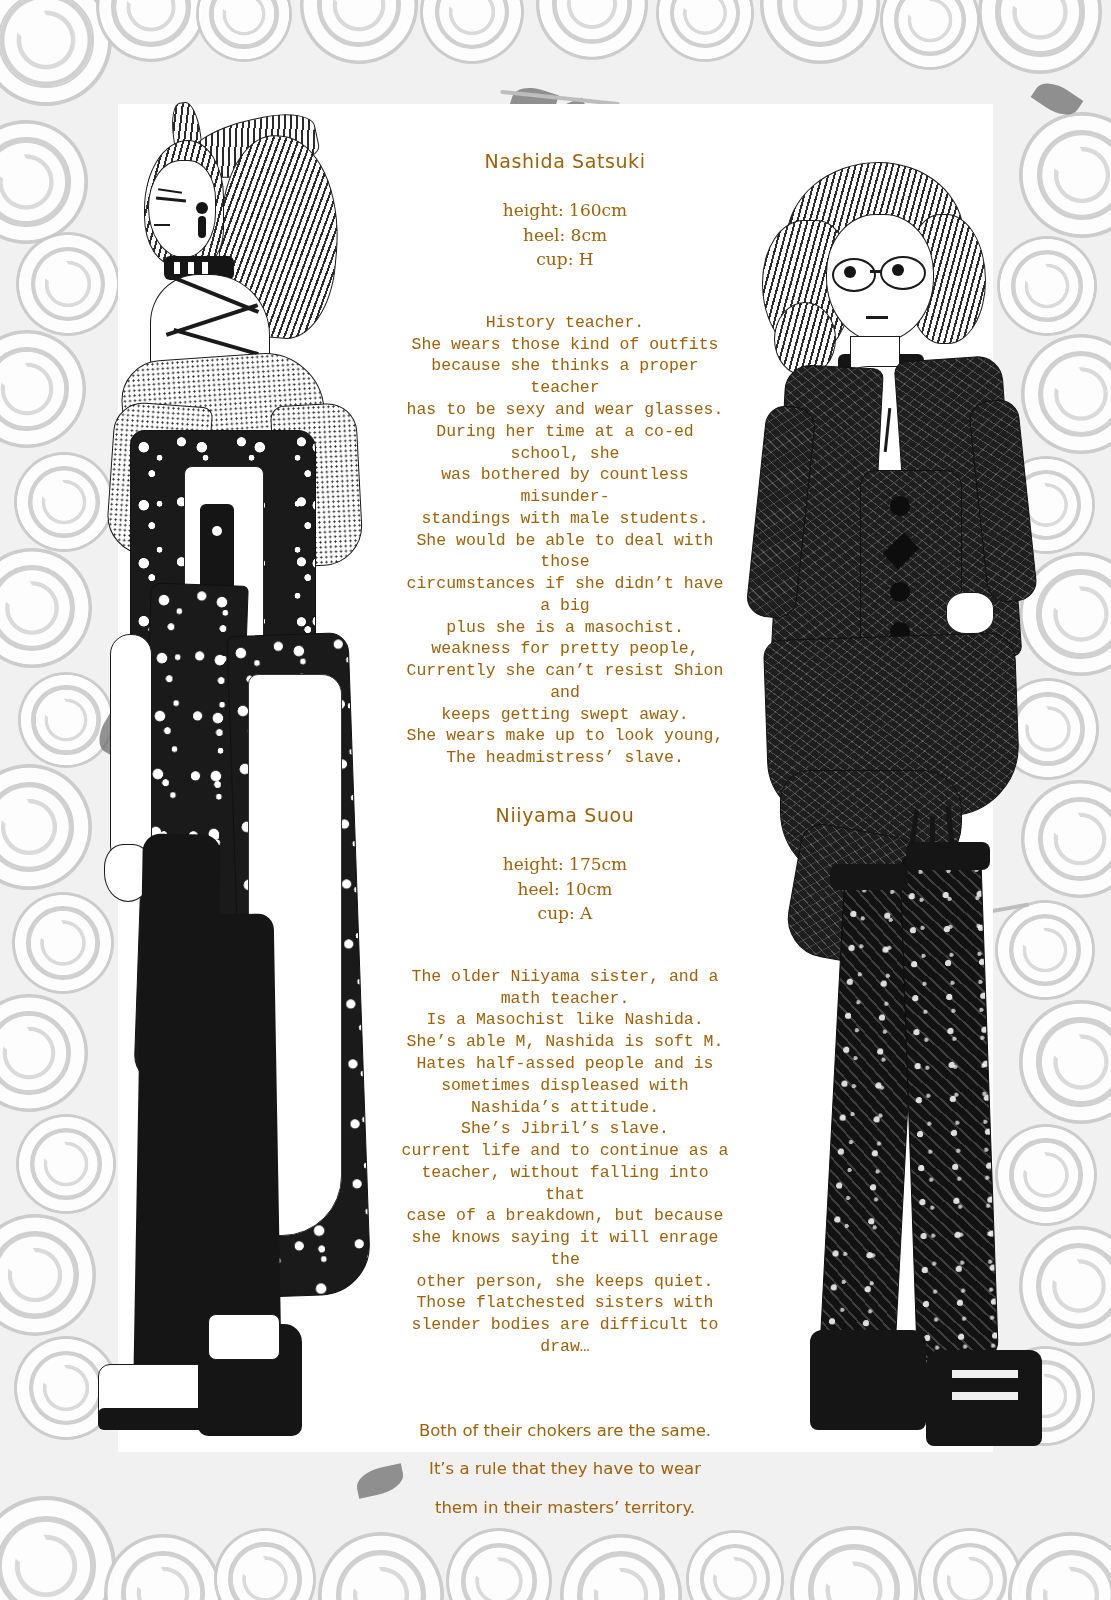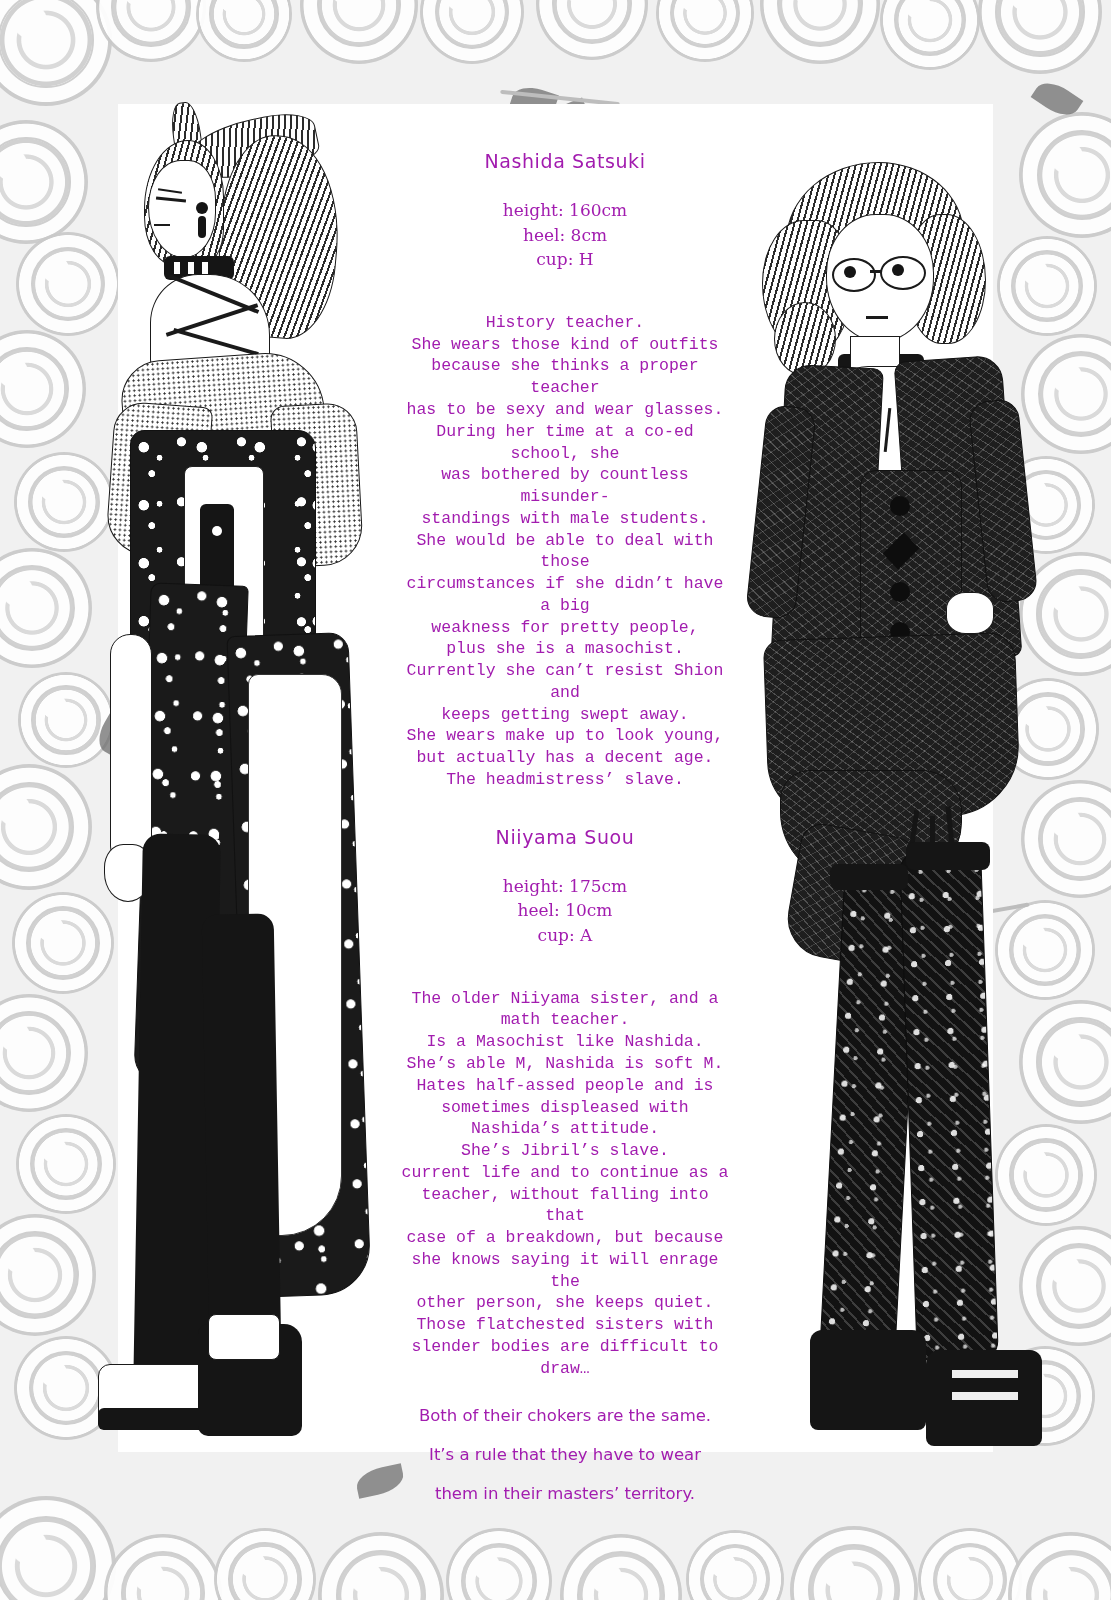--- a/index.html
+++ b/index.html
@@ -67,21 +67,21 @@
     background: #ffffff;
   }
 
   
   .text-col {
     position: absolute;
     left: 400px;
     top: 150px;
     width: 330px;
     text-align: center;
-    color: #a21caf;
+    color: #a16207;
     font-family: "DejaVu Sans", sans-serif;
   }
   .char-name {
     font-size: 19px;
     letter-spacing: .6px;
     margin: 0 0 26px 0;
     font-weight: 400;
   }
   .stat-block {
     font-family: "DejaVu Serif", serif;
@@ -92,21 +92,21 @@
   }
   .stat-line { white-space: pre; }
   .bio {
     font-size: 16.5px;
     line-height: 1.32;
     margin: 0;
   }
   .bio p { margin: 0; font-family: Liberation Mono, monospace; }
 
   .block-2 { margin-top: 35px; }
-  .note-block { margin-top: 26px; font-size: 16.5px; line-height: 1.34; }
+  .note-block { margin-top: 62px; font-size: 16.5px; line-height: 1.34; }
 
   
   .figure {
     position: absolute;
   }
   
   .fig-left { left: 88px; top: 74px; width: 330px; height: 1380px; }
   .fig-right { left: 740px; top: 170px; width: 300px; height: 1300px; }
 
   .ink { position: absolute; background: #151515; }
@@ -345,26 +345,25 @@
     <div class="bio">
       <p>History teacher.</p>
       <p>She wears those kind of outfits</p>
       <p>because she thinks a proper teacher</p>
       <p>has to be sexy and wear glasses.</p>
       <p>During her time at a co-ed school, she</p>
       <p>was bothered by countless misunder-</p>
       <p>standings with male students.</p>
       <p>She would be able to deal with those</p>
       <p>circumstances if she didn’t have a big</p>
+      <p>plus she is a masochist.</p>
       <p>weakness for pretty people,</p>
-      <p>plus she is a masochist.</p>
       <p>Currently she can’t resist Shion and</p>
       <p>keeps getting swept away.</p>
       <p>She wears make up to look young,</p>
-      <p>but actually has a decent age.</p>
       <p>The headmistress’ slave.</p>
     </div>
 
     <div class="block-2">
       <h2 class="char-name">Niiyama Suou</h2>
       <div class="stat-block">
         <div class="stat-line">height: 175cm</div>
         <div class="stat-line">heel: 10cm</div>
         <div class="stat-line">cup: A</div>
       </div>

